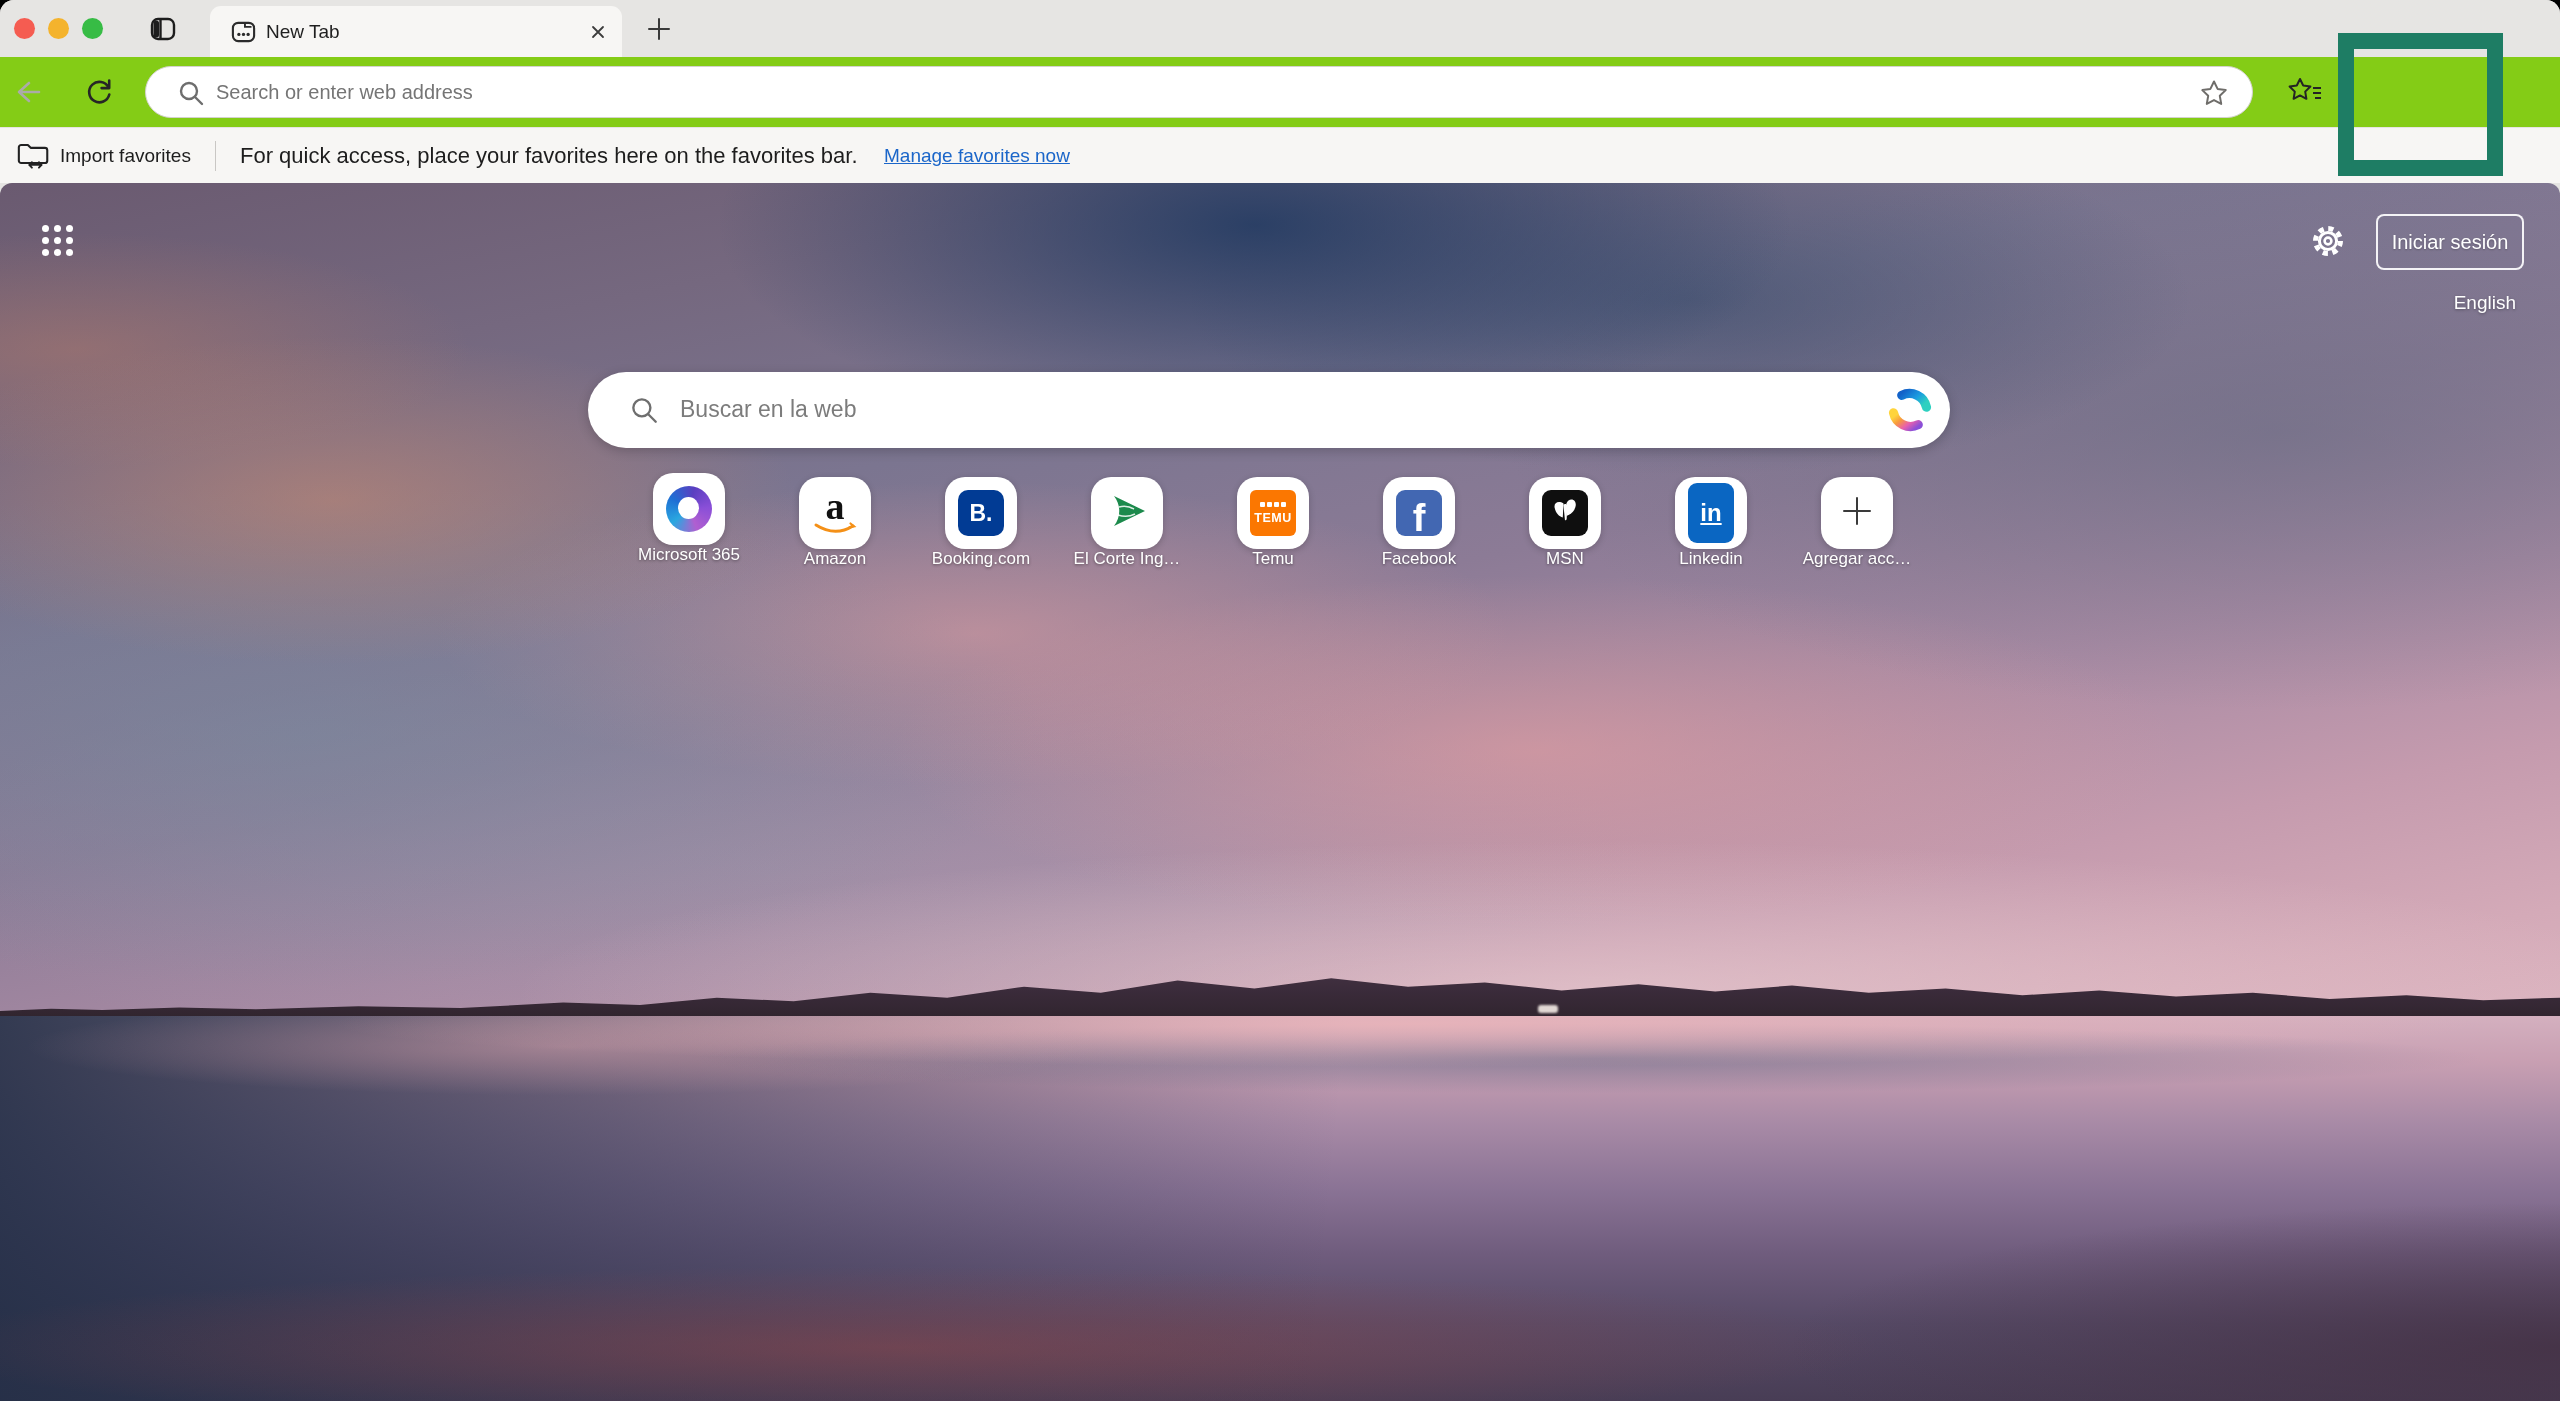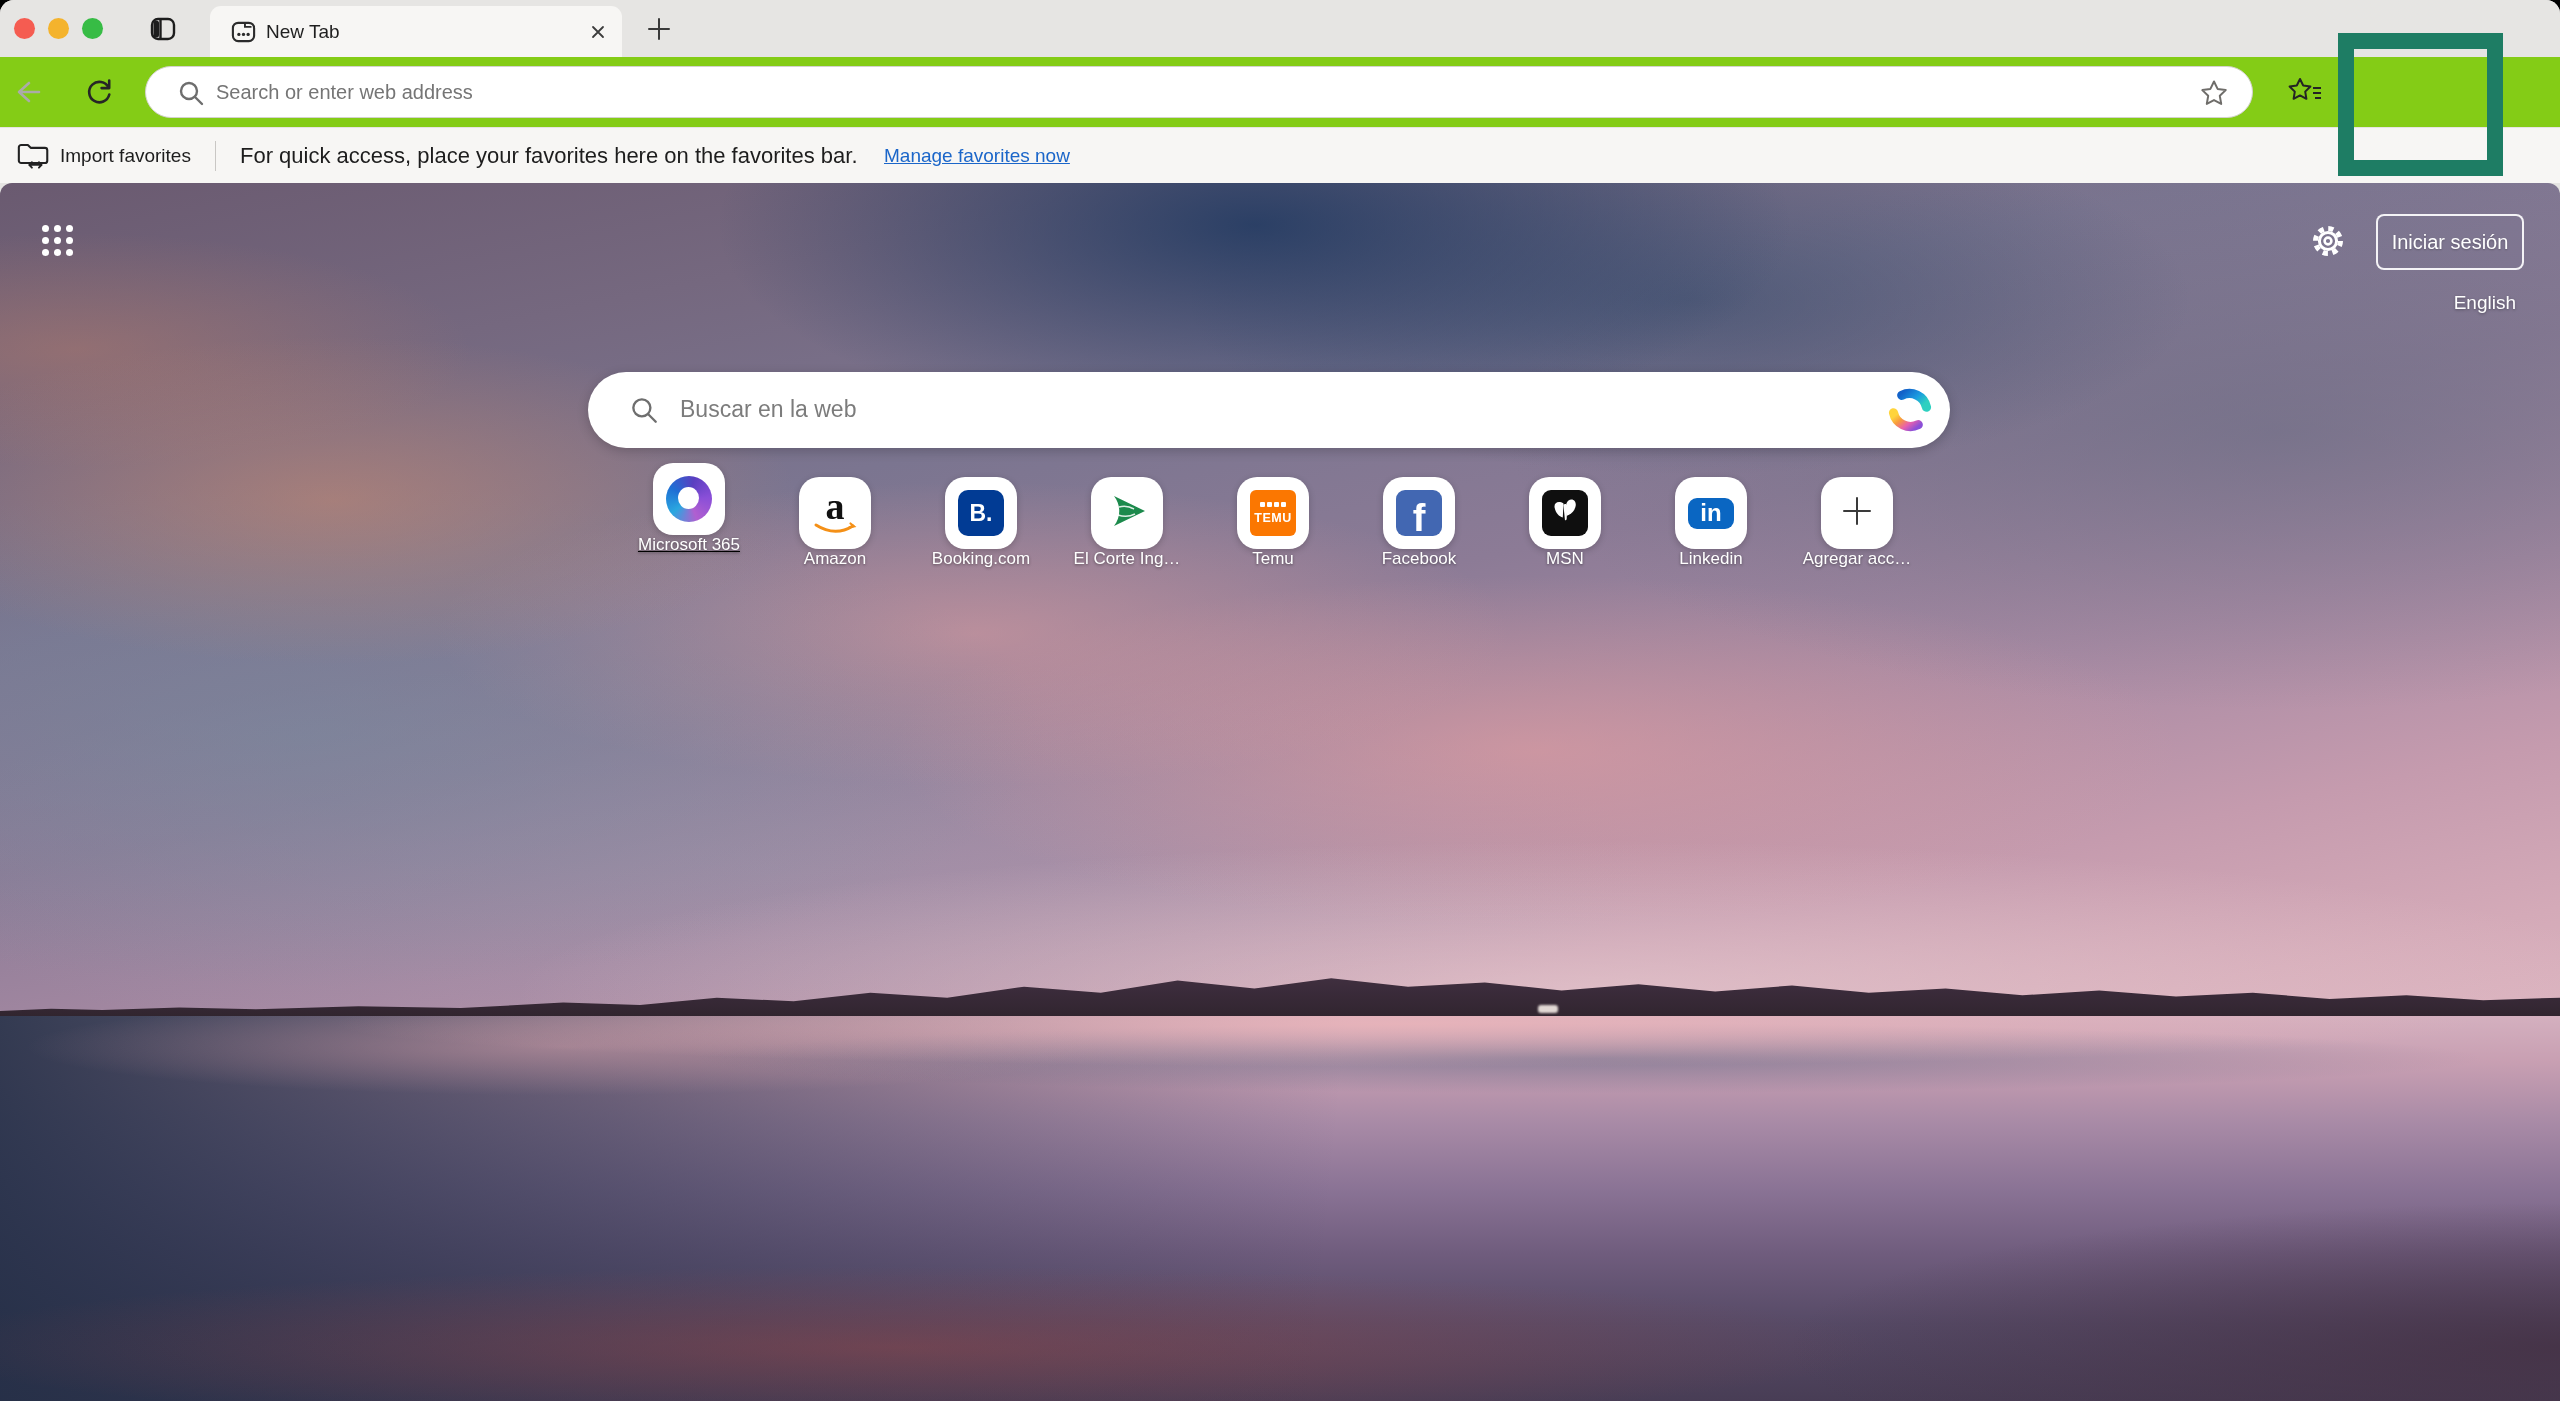--- a/index.html
+++ b/index.html
@@ -135,22 +135,22 @@
   .m365ring::after { content:""; position:absolute; left:12px; top:11px; width:21px; height:22px;
               background:#fff; border-radius:50%; }
   .amz { position:relative; width:46px; height:52px; text-align:center; }
   .amz .a { font-family:"Liberation Serif",serif; font-weight:bold; font-size:38px; color:#111;
             line-height:1; display:block; }
   .amz svg { position:absolute; left:0; bottom:2px; }
   .bk-sq { width:46px; height:46px; border-radius:10px; background:#013B94; color:#fff; font-weight:bold;
            font-size:23px; display:flex; align-items:center; justify-content:center; }
   .fb-sq { width:46px; height:46px; border-radius:9px; background:#4267B2; color:#fff; font-weight:bold;
            font-size:38px; display:flex; align-items:flex-end; justify-content:center; line-height:.92; }
-  .in-sq { width:46px; height:31px; border-radius:9px; background:#0A66C2; color:#fff; font-weight:bold;
-           font-size:24px; display:flex; align-items:center; justify-content:center; }
+  .in-sq { width:46px; height:60px; border-radius:9px; background:#0A66C2; color:#fff; font-weight:bold;
+           font-size:24px; display:flex; align-items:center; justify-content:center;text-decoration:underline; }
   .msn-sq { width:46px; height:46px; border-radius:9px; background:#0F0F0F; display:flex;
             align-items:center; justify-content:center; }
   .temu-sq { width:46px; height:46px; border-radius:6px; background:#FB7701; display:flex;
              flex-direction:column; align-items:center; justify-content:center; gap:3px; }
   .temu-mini { position:relative; height:6px; width:27px; }
   .temu-mini::before { content:""; position:absolute; left:0; top:0; width:5px; height:5px;
              background:#fff; border-radius:1px; box-shadow:7px 0 #fff,14px 0 #fff,21px 0 #fff; }
   .temu-word { color:#fff; font-weight:bold; font-size:12.5px; letter-spacing:.5px; }
 </style>
 </head>
@@ -328,21 +328,21 @@
               <stop offset="70%" stop-color="#f79a3e"></stop>
                 <stop offset="100%" stop-color="#ffd43c"></stop>
             </linearGradient>
           </defs>
           <path d="M15 8 A19 19 0 0 1 42 21" fill="none" stroke="url(#cpa2)" stroke-width="10" stroke-linecap="round"></path>
           <path d="M33 40 A19 19 0 0 1 6 27" fill="none" stroke="url(#cpb2)" stroke-width="10" stroke-linecap="round"></path>
         </svg>
       </span>
     </div>
 
-    <a class="ql" style="left:614px; top:280px;text-decoration:underline;">
+    <a class="ql" style="left:614px; top:290px;">
       <span class="tile">
           <span class="m365ring"></span>
         </span>
       <span class="lbl">Microsoft 365</span>
     </a>
     <a class="ql" style="left:760px; top:294px;">
       <span class="tile">
         <span class="amz">
           <span class="a">a</span>
           <svg width="46" height="16" viewBox="0 0 46 16">

